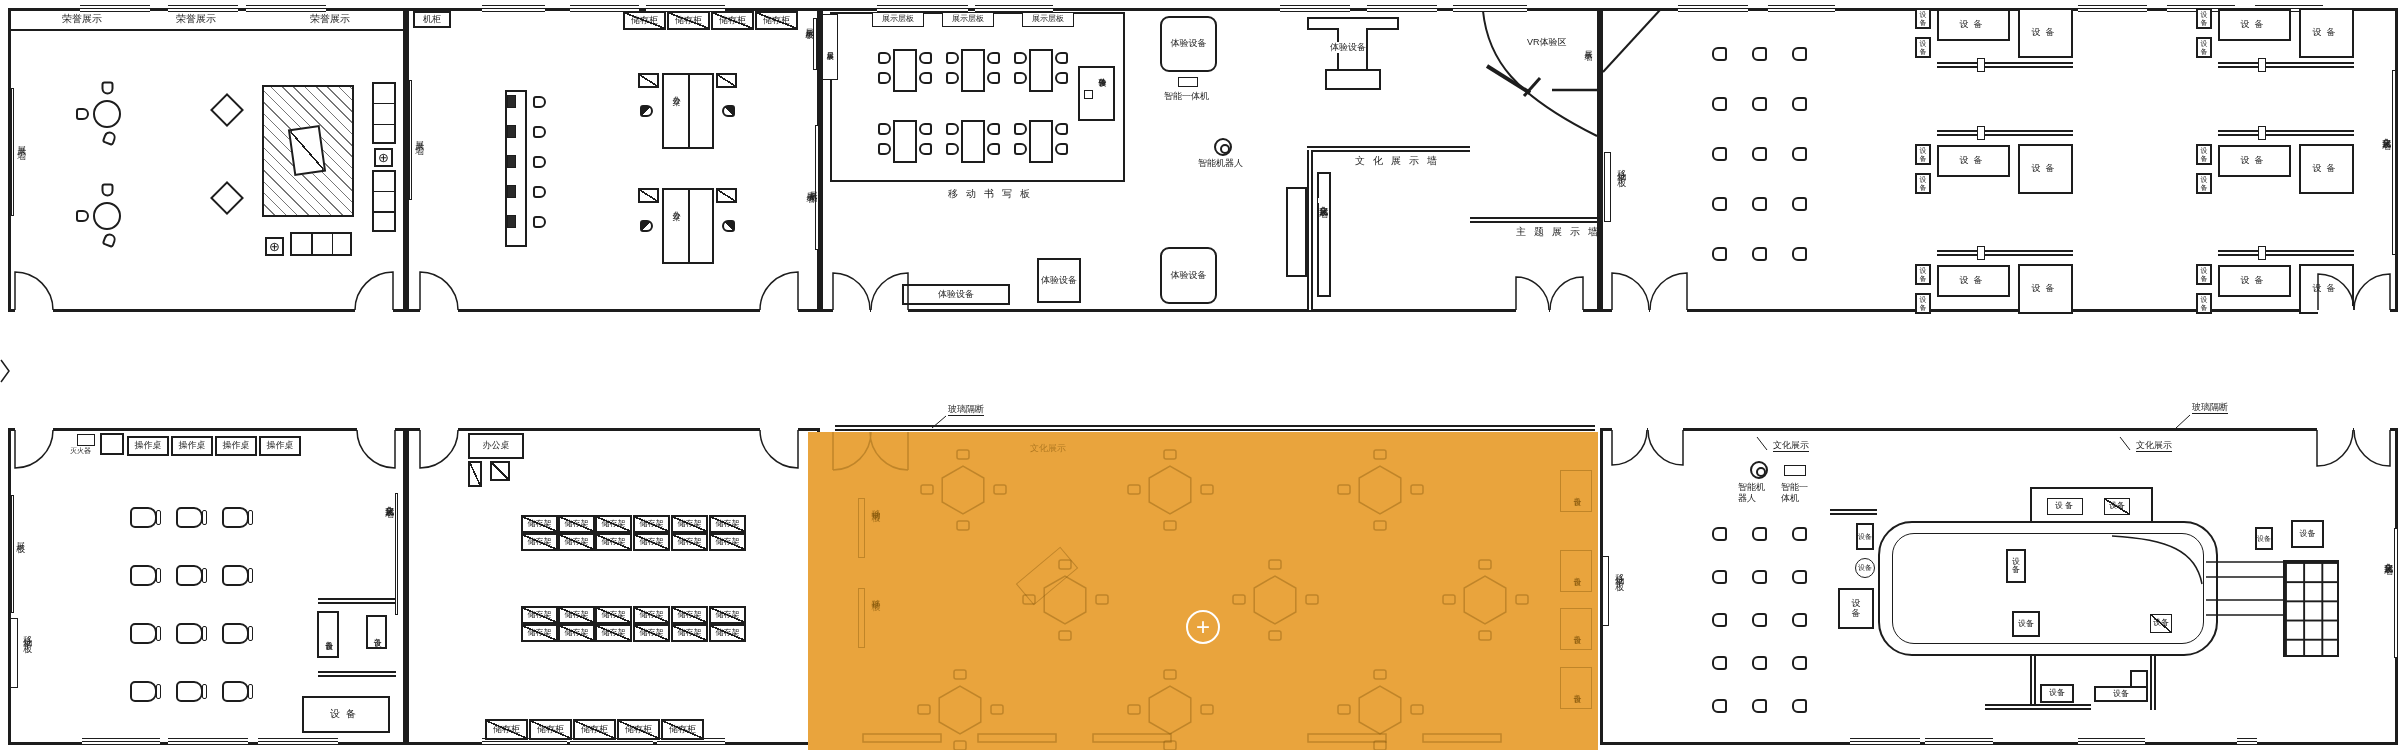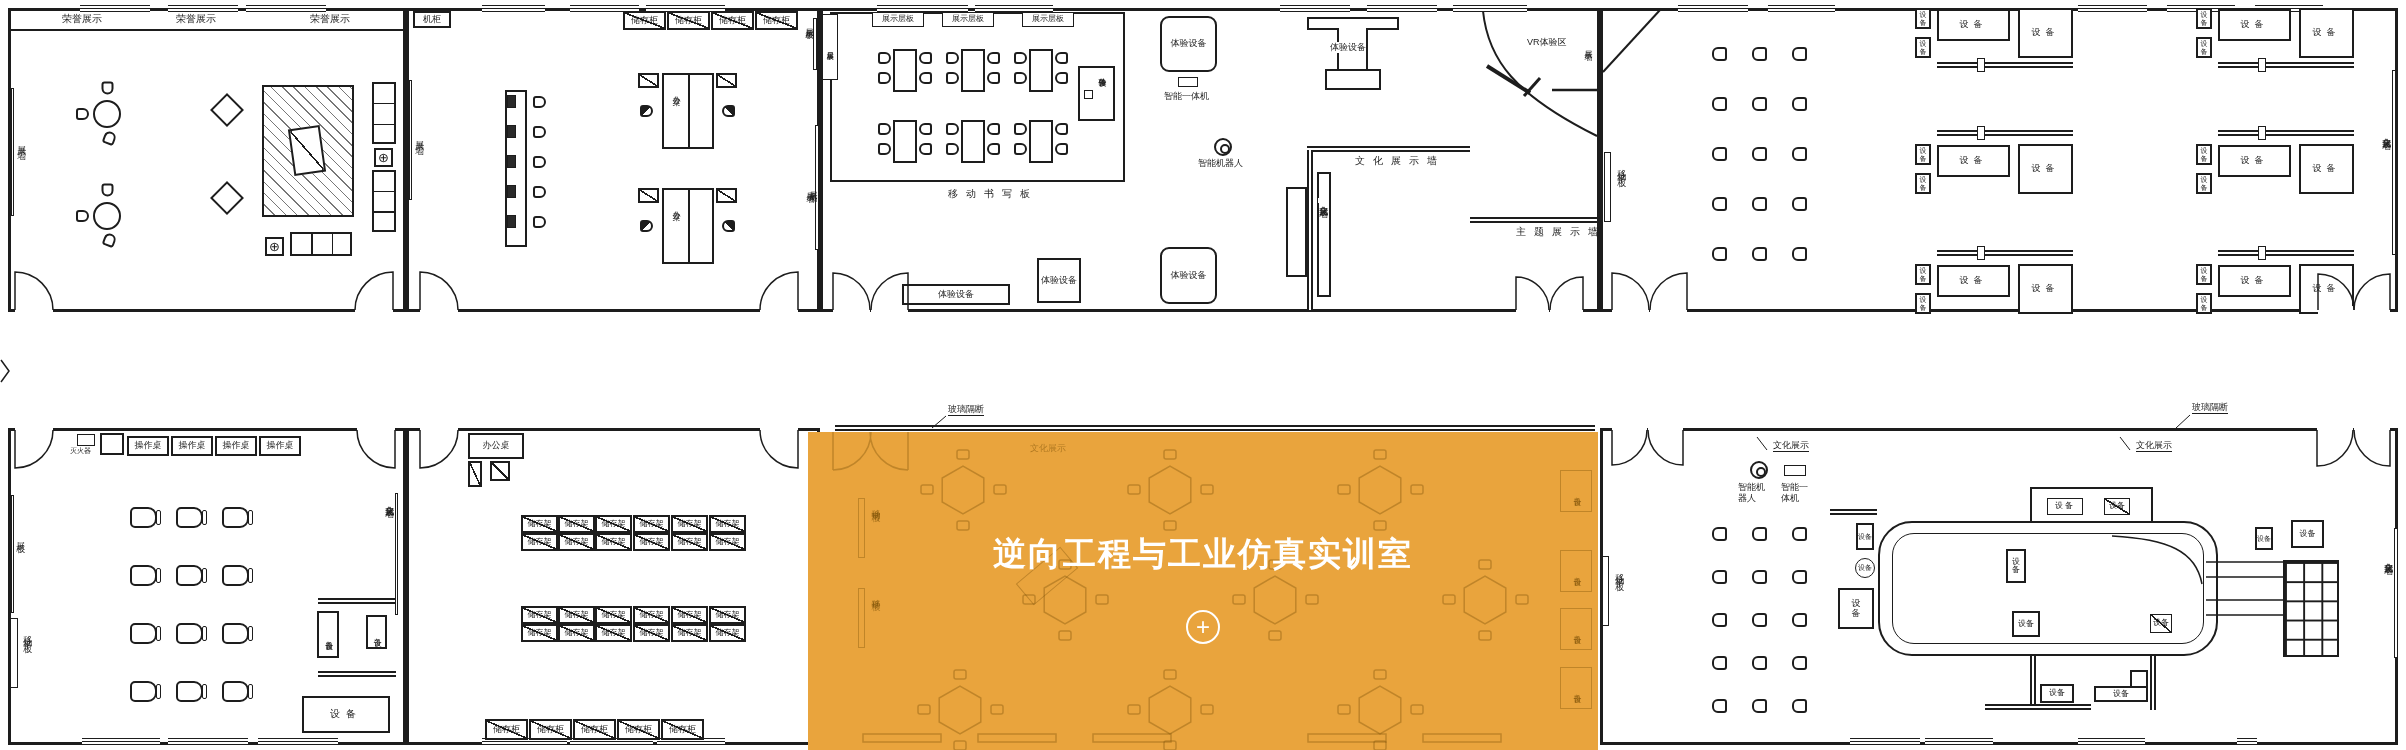--- a/index.html
+++ b/index.html
@@ -778,21 +778,20 @@
       </div>
     <div class="ghost" style="left:752px;top:118px;width:32px;height:42px;">
         <span class="v" style="letter-spacing:0;">设备台</span>
       </div>
     <div class="ghost" style="left:752px;top:176px;width:32px;height:42px;">
         <span class="v" style="letter-spacing:0;">设备台</span>
       </div>
     <div class="ghost" style="left:752px;top:235px;width:32px;height:42px;">
         <span class="v" style="letter-spacing:0;">设备台</span>
       </div>
-    <div class="otitle">逆向工程与工业仿真实训室</div>
     <div class="plusbtn">
         <span>+</span>
       </div>
   </div>
 
   <div class="abs" style="left: 15px; top: 306px; width: 38px; height: 8px; background: rgb(255, 255, 255);"></div>
     <div class="abs" style="left: 355px; top: 306px; width: 38px; height: 8px; background: rgb(255, 255, 255);"></div>
     <div class="abs" style="left: 420px; top: 306px; width: 38px; height: 8px; background: rgb(255, 255, 255);"></div>
     <div class="abs" style="left: 760px; top: 306px; width: 38px; height: 8px; background: rgb(255, 255, 255);"></div>
     <div class="abs" style="left: 833px; top: 306px; width: 37px; height: 8px; background: rgb(255, 255, 255);"></div>

